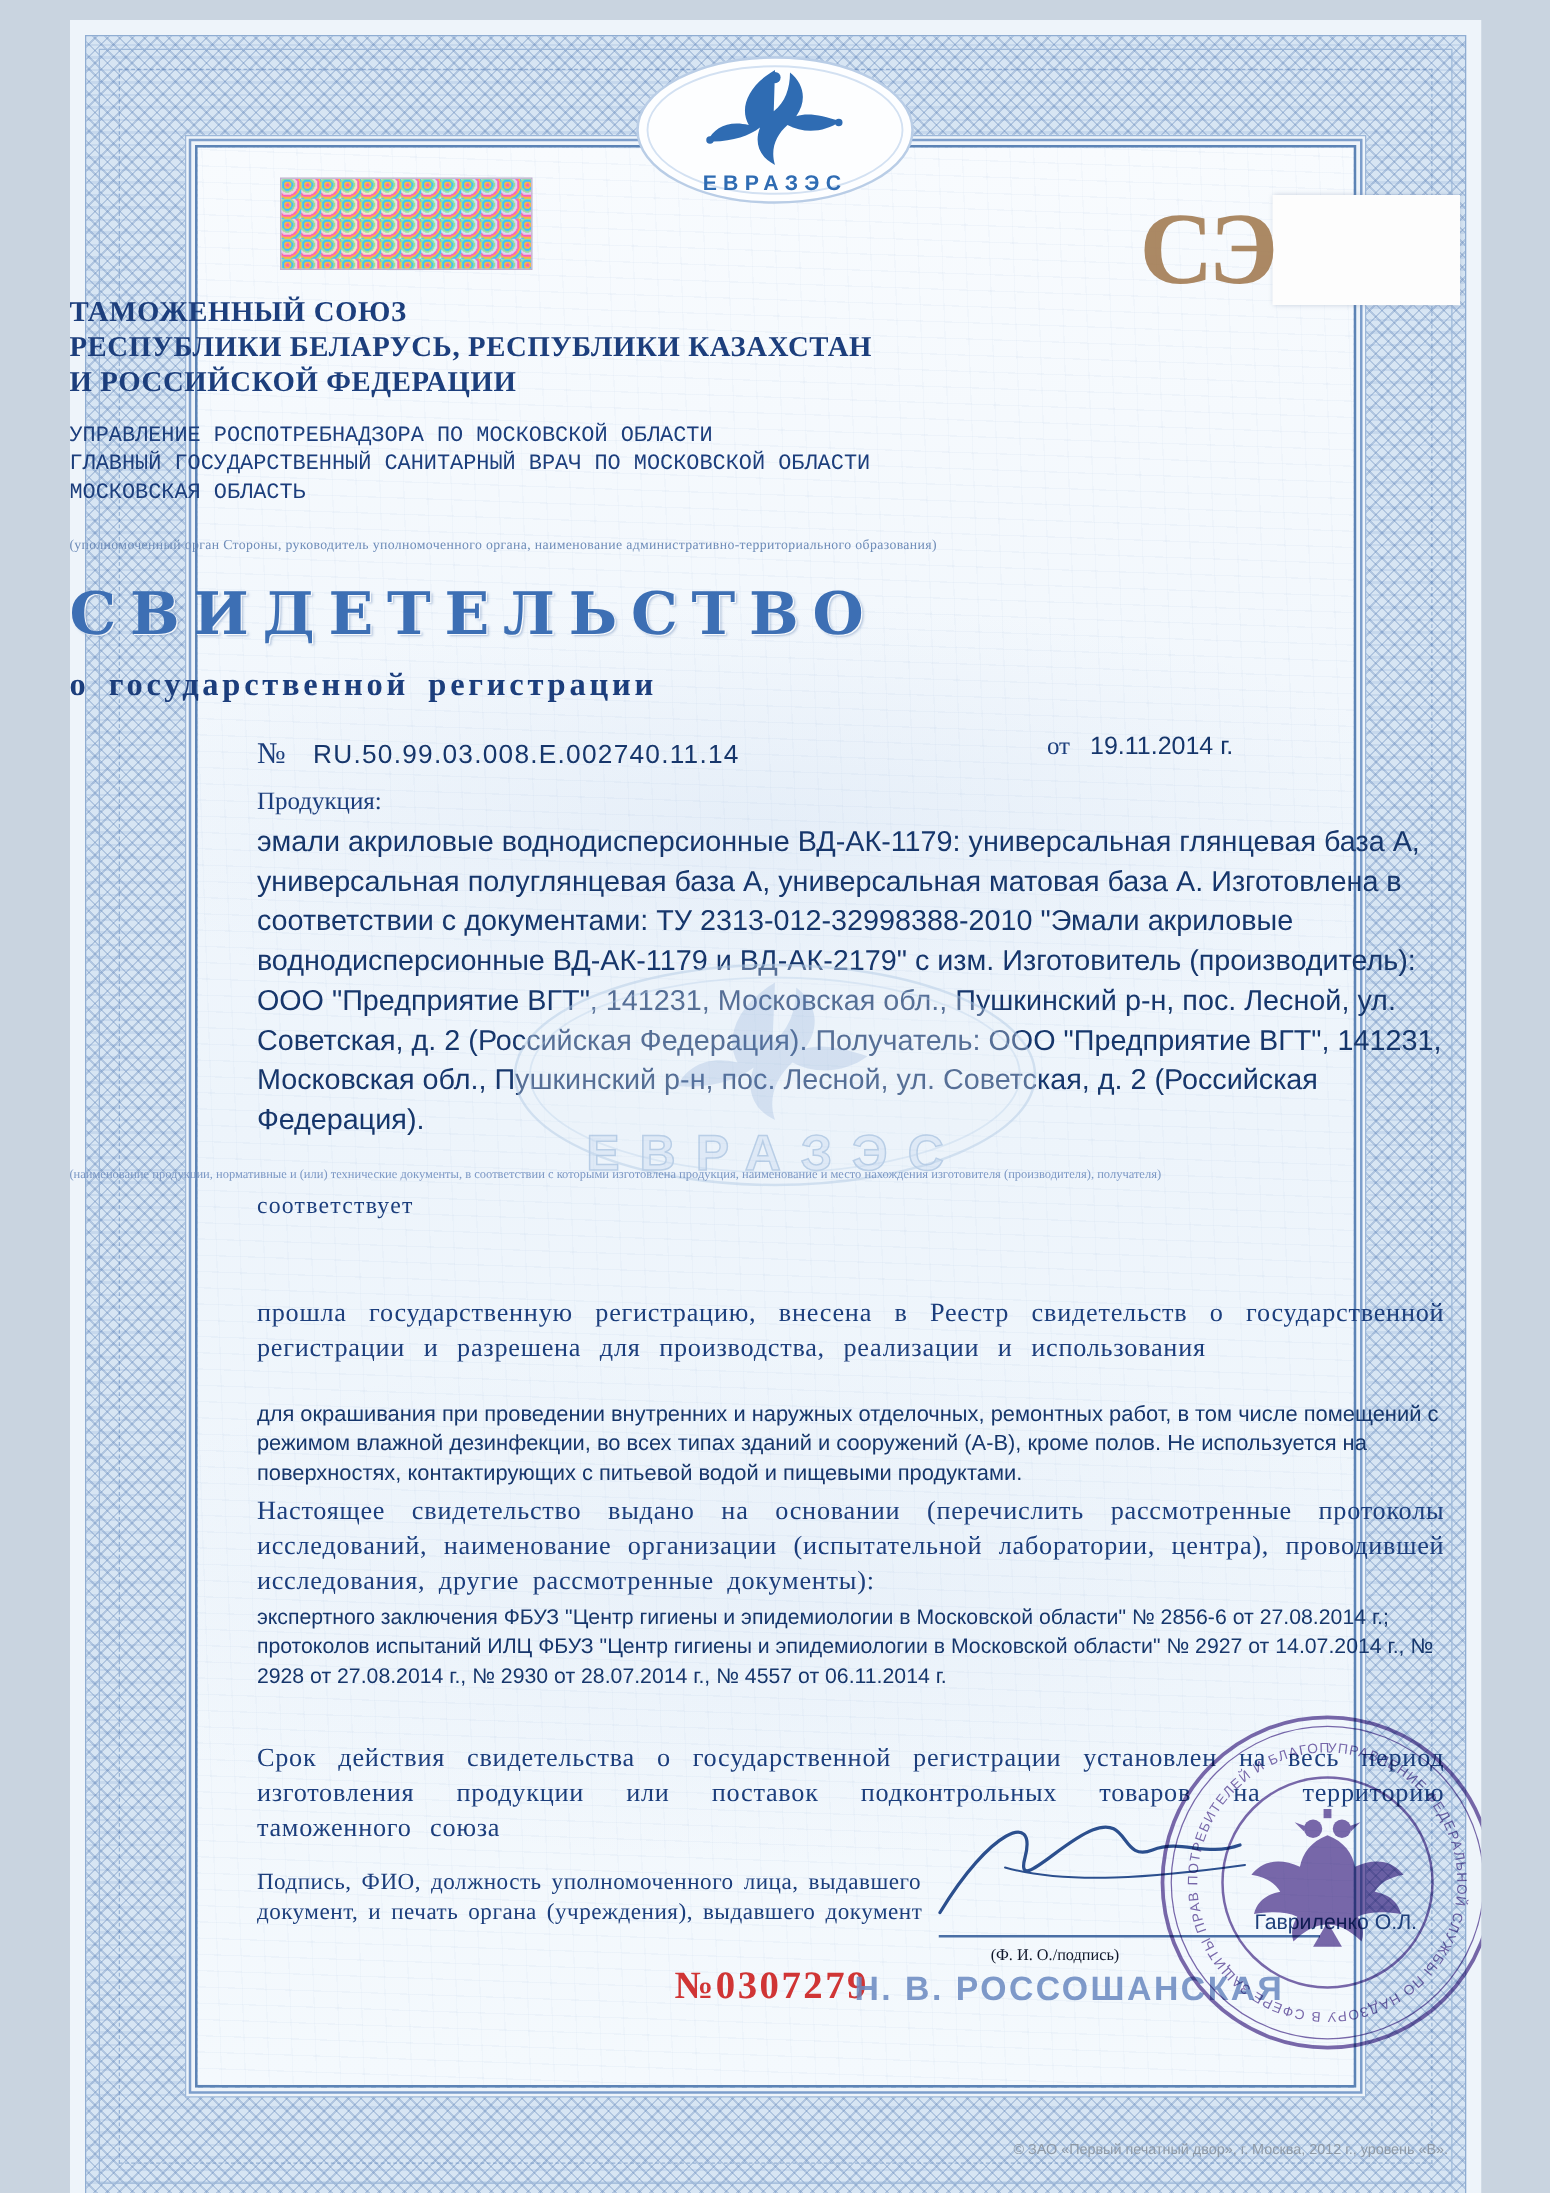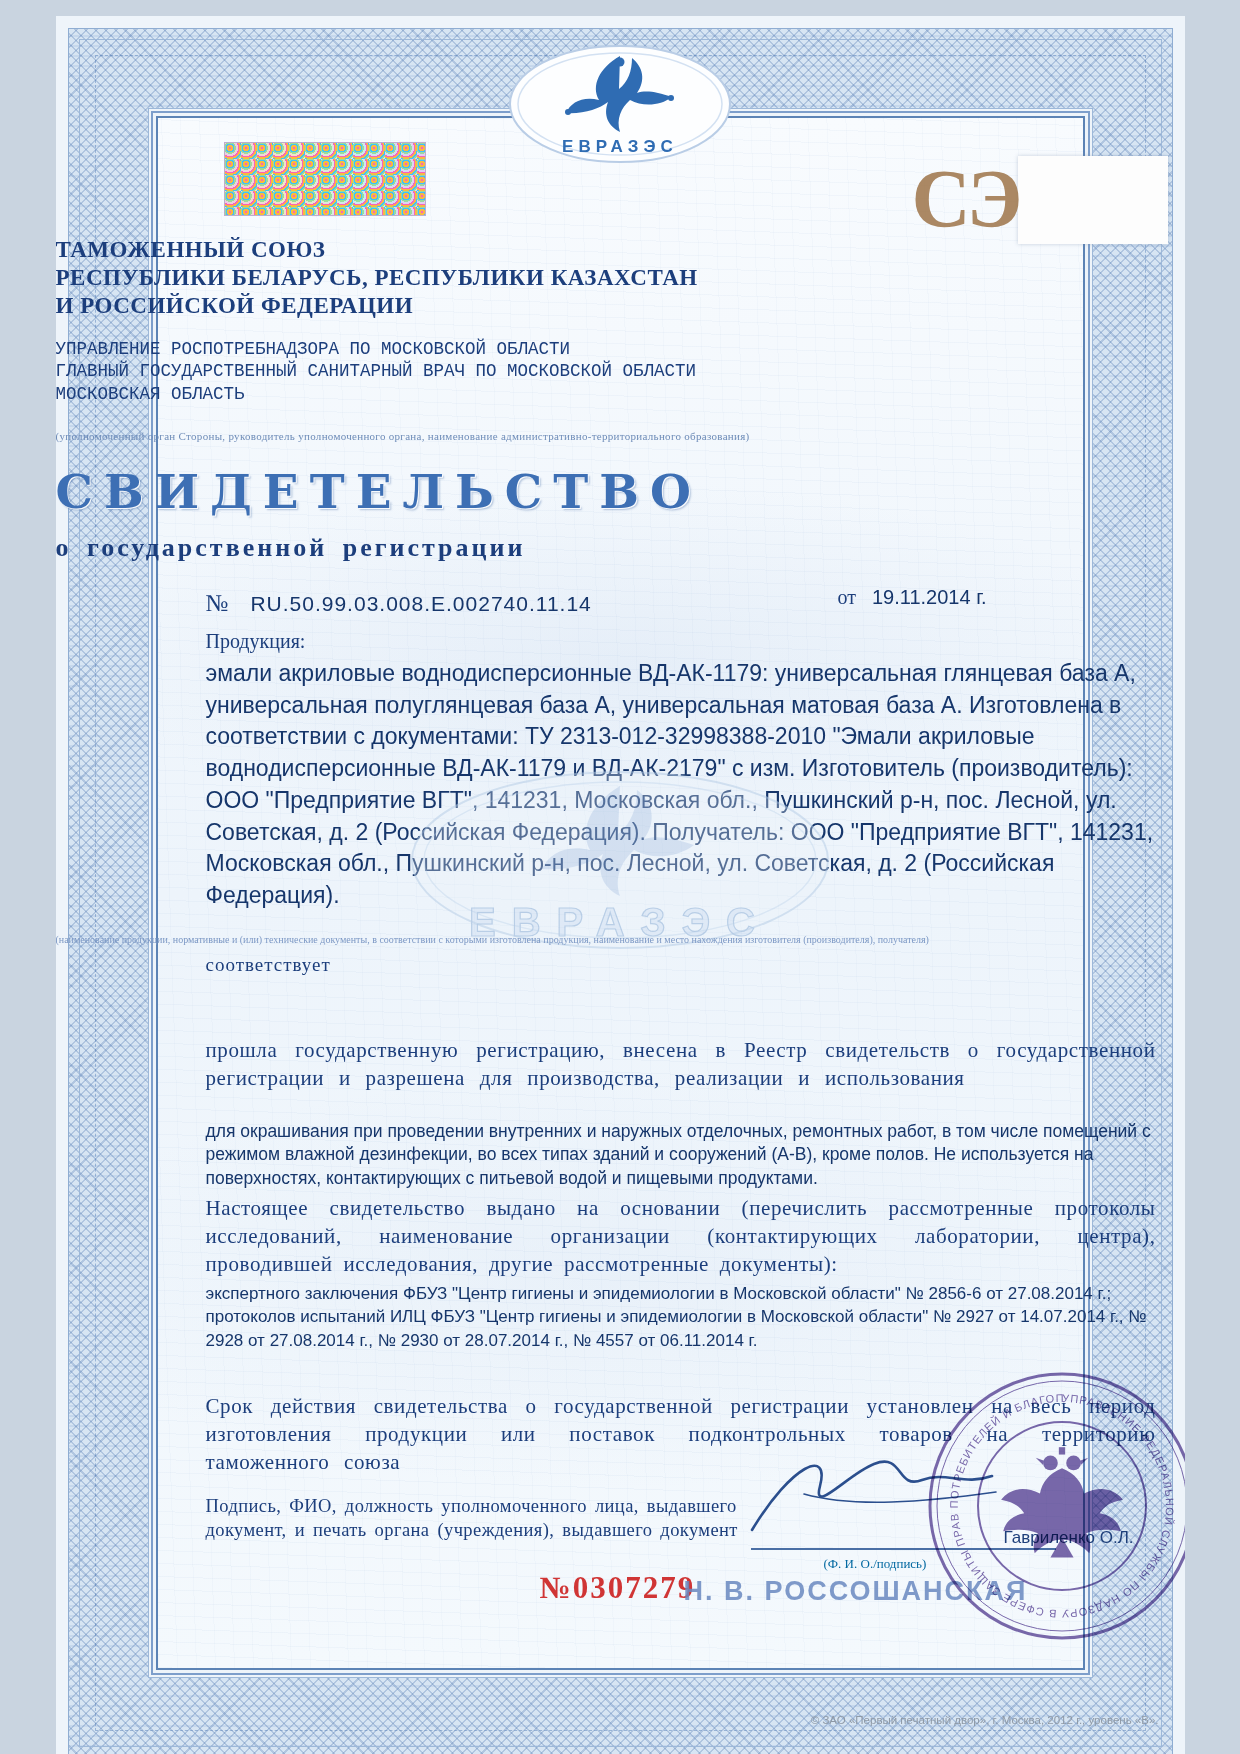--- a/index.html
+++ b/index.html
@@ -84,21 +84,21 @@
   .stmt-reg{top:1020px;}
   .usage{top:1104px;font-family:"Liberation Sans",sans-serif;font-size:17.5px;line-height:1.33;color:#16366b;}
   .basis-intro{top:1178px;word-spacing:5px;}
   .basis-docs{top:1266px;font-family:"Liberation Sans",sans-serif;font-size:17px;line-height:1.37;color:#16366b;}
   .validity{top:1376px;}
 
   .sig-label{top:1478px;width:545px;font-size:18.5px;line-height:1.32;letter-spacing:.4px;word-spacing:3px;}
   .signature-svg{left:688px;top:1418px;width:290px;height:112px;}
   .sig-rule{left:695px;top:1532px;width:305px;height:2px;background:#4a6fa5;}
   .sig-name{left:948px;top:1512px;font-family:"Liberation Sans",sans-serif;font-size:17px;color:#1e3f7a;}
-  .sig-caption{left:768px;top:1540px;font-size:13px;color:#0369a1;}
+  .sig-caption{left:737px;top:1540px;font-size:13px;color:#0f172a;}
 
   .serial{left:484px;top:1554px;font-size:31px;letter-spacing:2px;color:#d03535;font-weight:bold;}
   .stamp-name{
     left:628px;top:1560px;font-family:"Liberation Sans",sans-serif;font-weight:bold;
     font-size:27px;letter-spacing:2px;color:rgba(104,136,192,.85);
   }
   .round-stamp{left:860px;top:1344px;width:292px;height:292px;mix-blend-mode:multiply;opacity:.88;}
 
   .copyright{top:1698px;right:26px;font-family:"Liberation Sans",sans-serif;font-size:11.5px;color:#8e99a6;text-align:right;}
 </style>
@@ -162,21 +162,21 @@
       <text x="220" y="168" text-anchor="middle" font-family="Liberation Sans, sans-serif" font-size="40" font-weight="bold" letter-spacing="16" fill="rgba(160,190,225,.35)" stroke="#8fb0d6" stroke-width="1.2">ЕВРАЗЭС</text>
     </svg>
   </div>
 
   <div class="abs ctr product-caption">(наименование продукции, нормативные и (или) технические документы, в соответствии с которыми изготовлена продукция, наименование и место нахождения изготовителя (производителя), получателя)</div>
 
   <div class="abs col comp-intro">соответствует</div>
 
   <div class="abs col para-serif stmt-reg">прошла государственную регистрацию, внесена в Реестр свидетельств о государственной регистрации и разрешена для производства, реализации и использования</div>
   <div class="abs col usage">для окрашивания при проведении внутренних и наружных отделочных, ремонтных работ, в том числе помещений с режимом влажной дезинфекции, во всех типах зданий и сооружений (А-В), кроме полов. Не используется на поверхностях, контактирующих с питьевой водой и пищевыми продуктами.</div>
-  <div class="abs col para-serif basis-intro">Настоящее свидетельство выдано на основании (перечислить рассмотренные протоколы исследований, наименование организации (контактирующих лаборатории, центра), проводившей исследования, другие рассмотренные документы):</div>
+  <div class="abs col para-serif basis-intro">Настоящее свидетельство выдано на основании (перечислить рассмотренные протоколы исследований, наименование организации (испытательной лаборатории, центра), проводившей исследования, другие рассмотренные документы):</div>
   <div class="abs col basis-docs">экспертного заключения ФБУЗ "Центр гигиены и эпидемиологии в Московской области" № 2856-6 от 27.08.2014 г.; протоколов испытаний ИЛЦ ФБУЗ "Центр гигиены и эпидемиологии в Московской области" № 2927 от 14.07.2014 г., № 2928 от 27.08.2014 г., № 2930 от 28.07.2014 г., № 4557 от 06.11.2014 г.</div>
   <div class="abs sig-label" style="left:150px;">Подпись, ФИО, должность уполномоченного лица, выдавшего документ, и печать органа (учреждения), выдавшего документ</div>
 
   <div class="abs col para-serif validity">Срок действия свидетельства о государственной регистрации установлен на весь период изготовления продукции или поставок подконтрольных товаров на территорию таможенного союза</div>
 
   <div class="abs signature-svg">
     <svg width="290" height="112" viewBox="0 0 290 112">
       <path d="M8,96 C48,30 86,14 76,52 C68,82 104,40 130,30 C160,18 152,56 178,46 C202,37 220,52 248,42" stroke="#2b4f8e" stroke-width="2.6" fill="none" stroke-linecap="round"></path>
       <path d="M60,60 C110,74 180,68 252,58" stroke="#2b4f8e" stroke-width="1.6" fill="none" stroke-linecap="round"></path>
     </svg>

